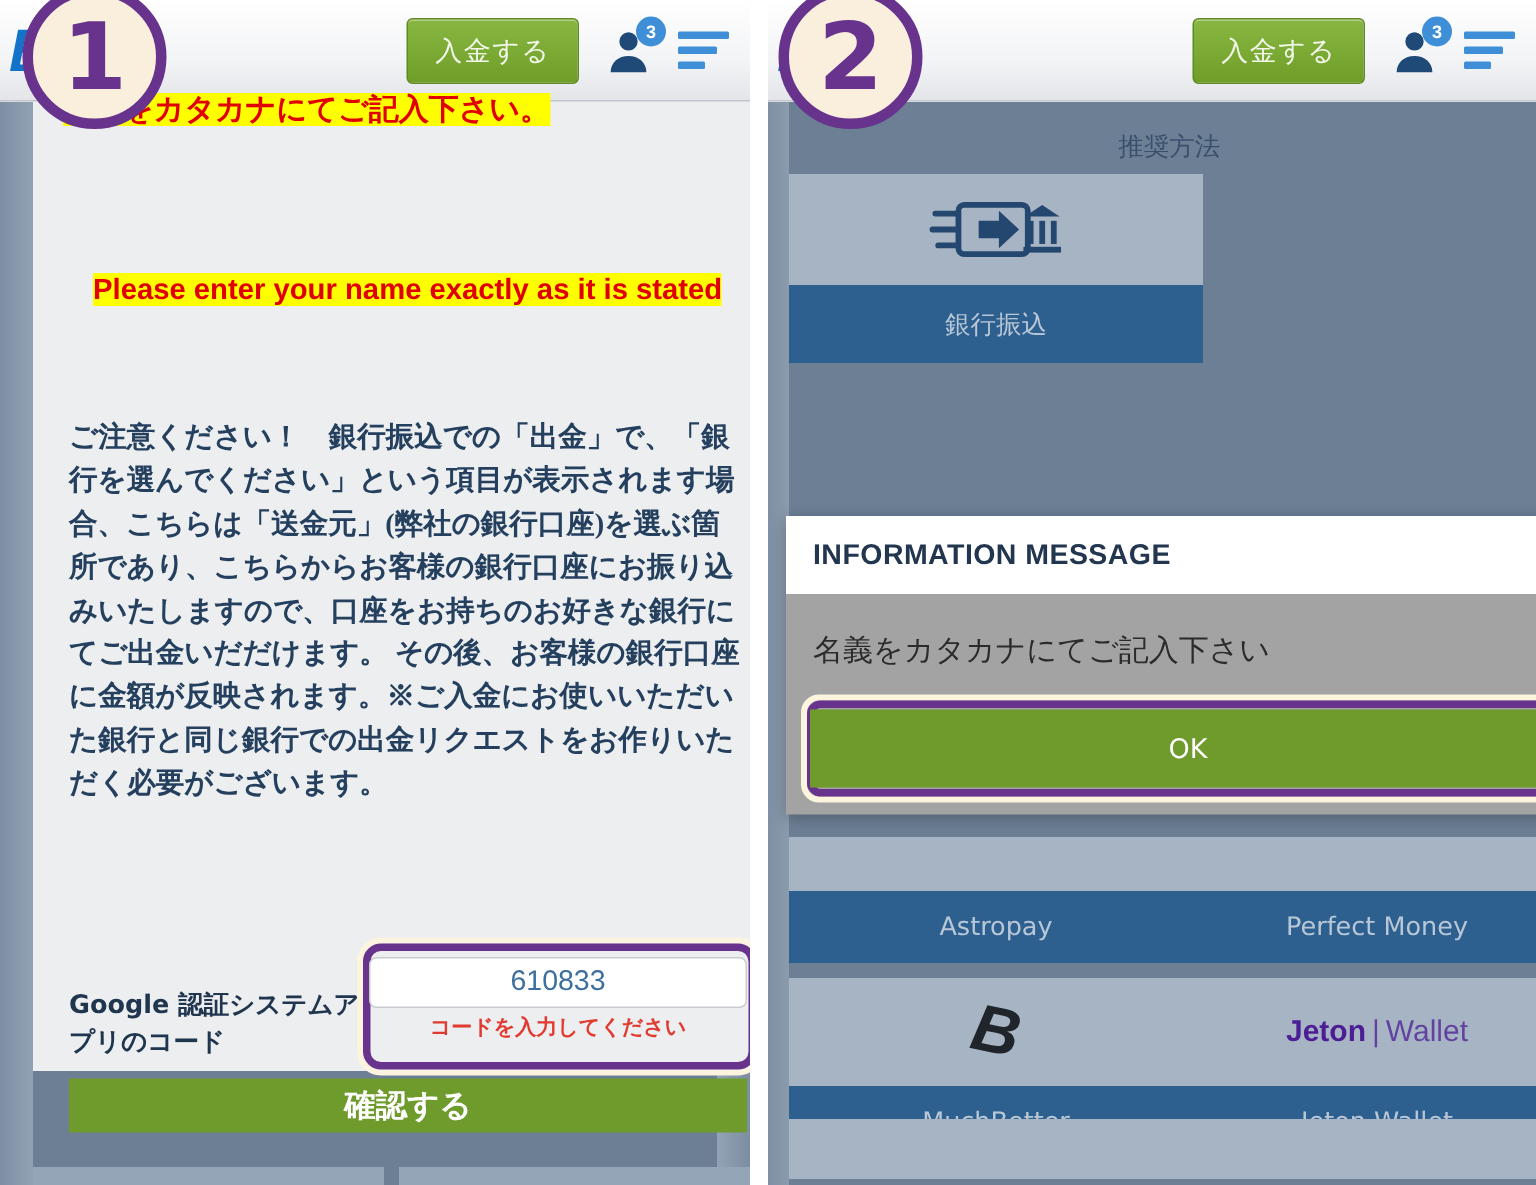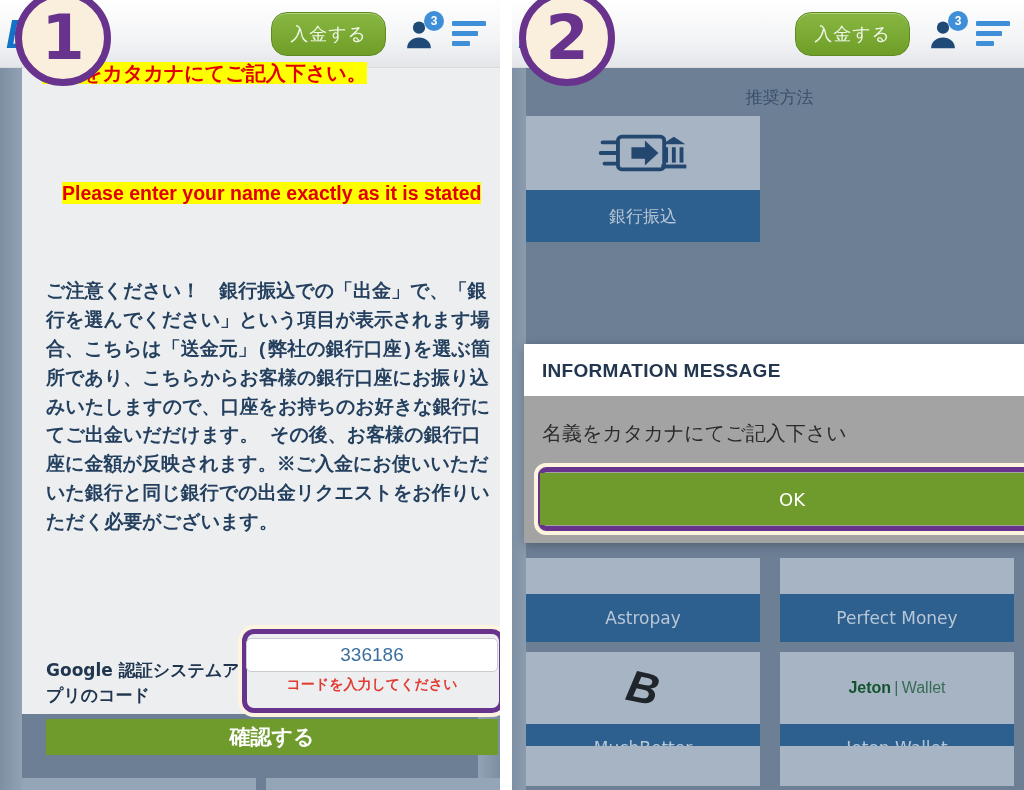--- a/index.html
+++ b/index.html
@@ -36,21 +36,21 @@
     color: #1273c8; letter-spacing: -1px;
     font-family: "Liberation Sans", sans-serif;
     line-height: 1;
   }
   .hdr-right {
     margin-left: auto; display: flex; align-items: center; gap: 16px;
     padding-right: 14px;
   }
   .btn-deposit {
     background: linear-gradient(#87b742, #6f9e28);
-    color: #f2f7ea; border: 1px solid #5f8a22; border-radius: 16px;
+    color: #f2f7ea; border: 1px solid #5f8a22; border-radius: 4px;
     padding: 9px 18px; font-size: 18px; letter-spacing: 1px;
     box-shadow: inset 0 1px 0 rgba(255,255,255,.35);
     cursor: pointer;
   }
   .acct { position: relative; width: 34px; height: 34px; }
   .acct svg { width: 34px; height: 34px; display: block; }
   .badge {
     position: absolute; right: -8px; top: -6px;
     width: 20px; height: 20px; border-radius: 50%;
     background: #3e8fd8; color: #fff; font-size: 12px;
@@ -80,21 +80,21 @@
     font-size: 20px; display: inline; line-height: 1.35;
     box-decoration-break: clone; -webkit-box-decoration-break: clone;
   }
   .clip-jp { position: absolute; top: -8px; left: 20px; width: 440px; height: 34px; overflow: hidden; }
   .eng-block { position: absolute; top: 112px; left: 20px; width: 452px; padding-left: 20px; }
   .eng-block .yellow-line { font-size: 19.5px; }
 
   .jp-note {
     position: absolute; top: 210px; left: 24px; width: 450px;
     color: #24405e; font-weight: bold; font-size: 19px; line-height: 1.52;
-    font-family: Liberation Mono, monospace;
+    font-family: Liberation Serif, serif;
   }
 
   
   .twofa { position: absolute; left: 24px; top: 570px; width: 452px; display: flex; }
   .twofa-label {
     width: 200px; color: #20364f; font-weight: bold; font-size: 17px; line-height: 1.45;
     font-family: "DejaVu Sans", sans-serif;
     margin-top: 20px;
   }
   .twofa-field-wrap { position: relative; flex: 1; }
@@ -135,21 +135,21 @@
 
   
   .rp-body { position: relative; height: 722px; background: #6c7f95; }
   .rp-rail { position: absolute; left: 0; top: 0; width: 14px; height: 100%;
              background: linear-gradient(90deg,#7e90a5,#8b9bad); }
   .sec-title {
     position: absolute; width: 100%; text-align: center;
     color: #39506c; font-size: 17px; font-family: "DejaVu Sans", sans-serif; padding-left: 23px;
   }
   .pm-grid { position: absolute; left: 14px; width: 498px; }
-  .pm-cell { position: absolute; width: 234px; }
+  .pm-cell { position: absolute; width: 276px; }
   .pm-logo {
     height: 66px; background: #a6b4c4;
     display: flex; align-items: center; justify-content: center;
   }
   .pm-name {
     height: 48px; background: #2d5f8f; color: #b8c7d6;
     display: flex; align-items: center; justify-content: center;
     font-size: 17px; font-family: "DejaVu Sans", sans-serif;
   }
   .pm-name.tall { height: 52px; }
@@ -235,21 +235,21 @@
         </div>
 
         <div class="jp-note">ご注意ください！　銀行振込での「出金」で、「銀行を選んでください」という項目が表示されます場合、こちらは「送金元」(弊社の銀行口座)を選ぶ箇所であり、こちらからお客様の銀行口座にお振り込みいたしますので、口座をお持ちのお好きな銀行にてご出金いだだけます。
 その後、お客様の銀行口座に金額が反映されます。※ご入金にお使いいただいた銀行と同じ銀行での出金リクエストをお作りいただく必要がございます。</div>
 
         <div class="twofa">
           <div class="twofa-label">Google 認証システムアプリのコード</div>
           <div class="twofa-field-wrap">
             <div class="hl-ring"></div>
             <div class="hl-ring-inner"></div>
-            <div class="code-input" title="コードを入力してください">336186</div>
+            <div class="code-input" title="コードを入力してください">610833</div>
             <div class="code-err">コードを入力してください</div>
           </div>
         </div>
 
         <button class="btn-confirm">確認する</button>
       </div>
 
       <div class="lp-tiles">
         <div class="lp-tile">
           
@@ -329,21 +329,21 @@
 
         <div class="pm-cell" style="left:0; top:254px;">
           <div class="pm-logo" style="height:72px;">
             <span style="font-size:44px;font-weight:bold;color:#20242b;font-style:italic;transform:rotate(12deg);display:inline-block;">B</span>
           </div>
           <div class="pm-name">MuchBetter</div>
         </div>
 
         <div class="pm-cell" style="left:254px; top:254px;">
           <div class="pm-logo" style="height:72px;">
-            <span style="font-size:16px;color:#14532d;">
+            <span style="font-size:20px;color:#4c1d95;">
               <b>Jeton</b><span style="opacity:.75"> | Wallet</span>
             </span>
           </div>
           <div class="pm-name">Jeton Wallet</div>
         </div>
 
         <div class="pm-cell" style="left:0; top:348px;">
           <div class="pm-logo" style="height:40px;"></div>
         </div>
         <div class="pm-cell" style="left:254px; top:348px;">

